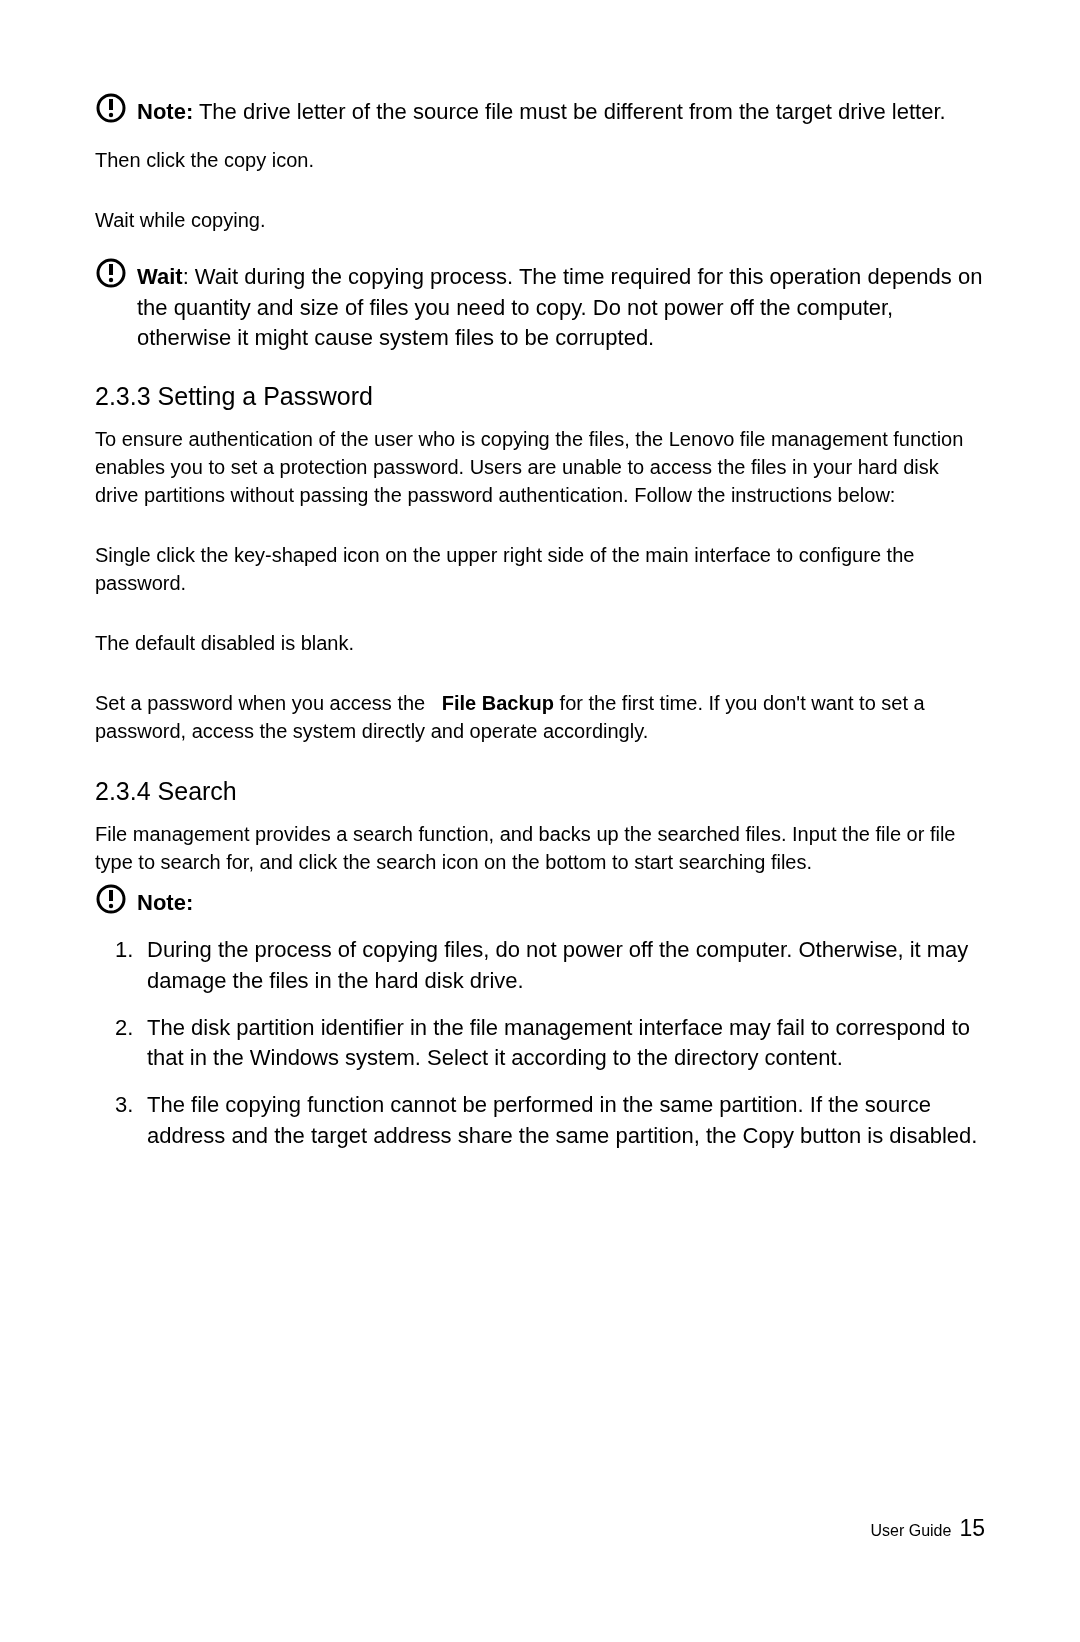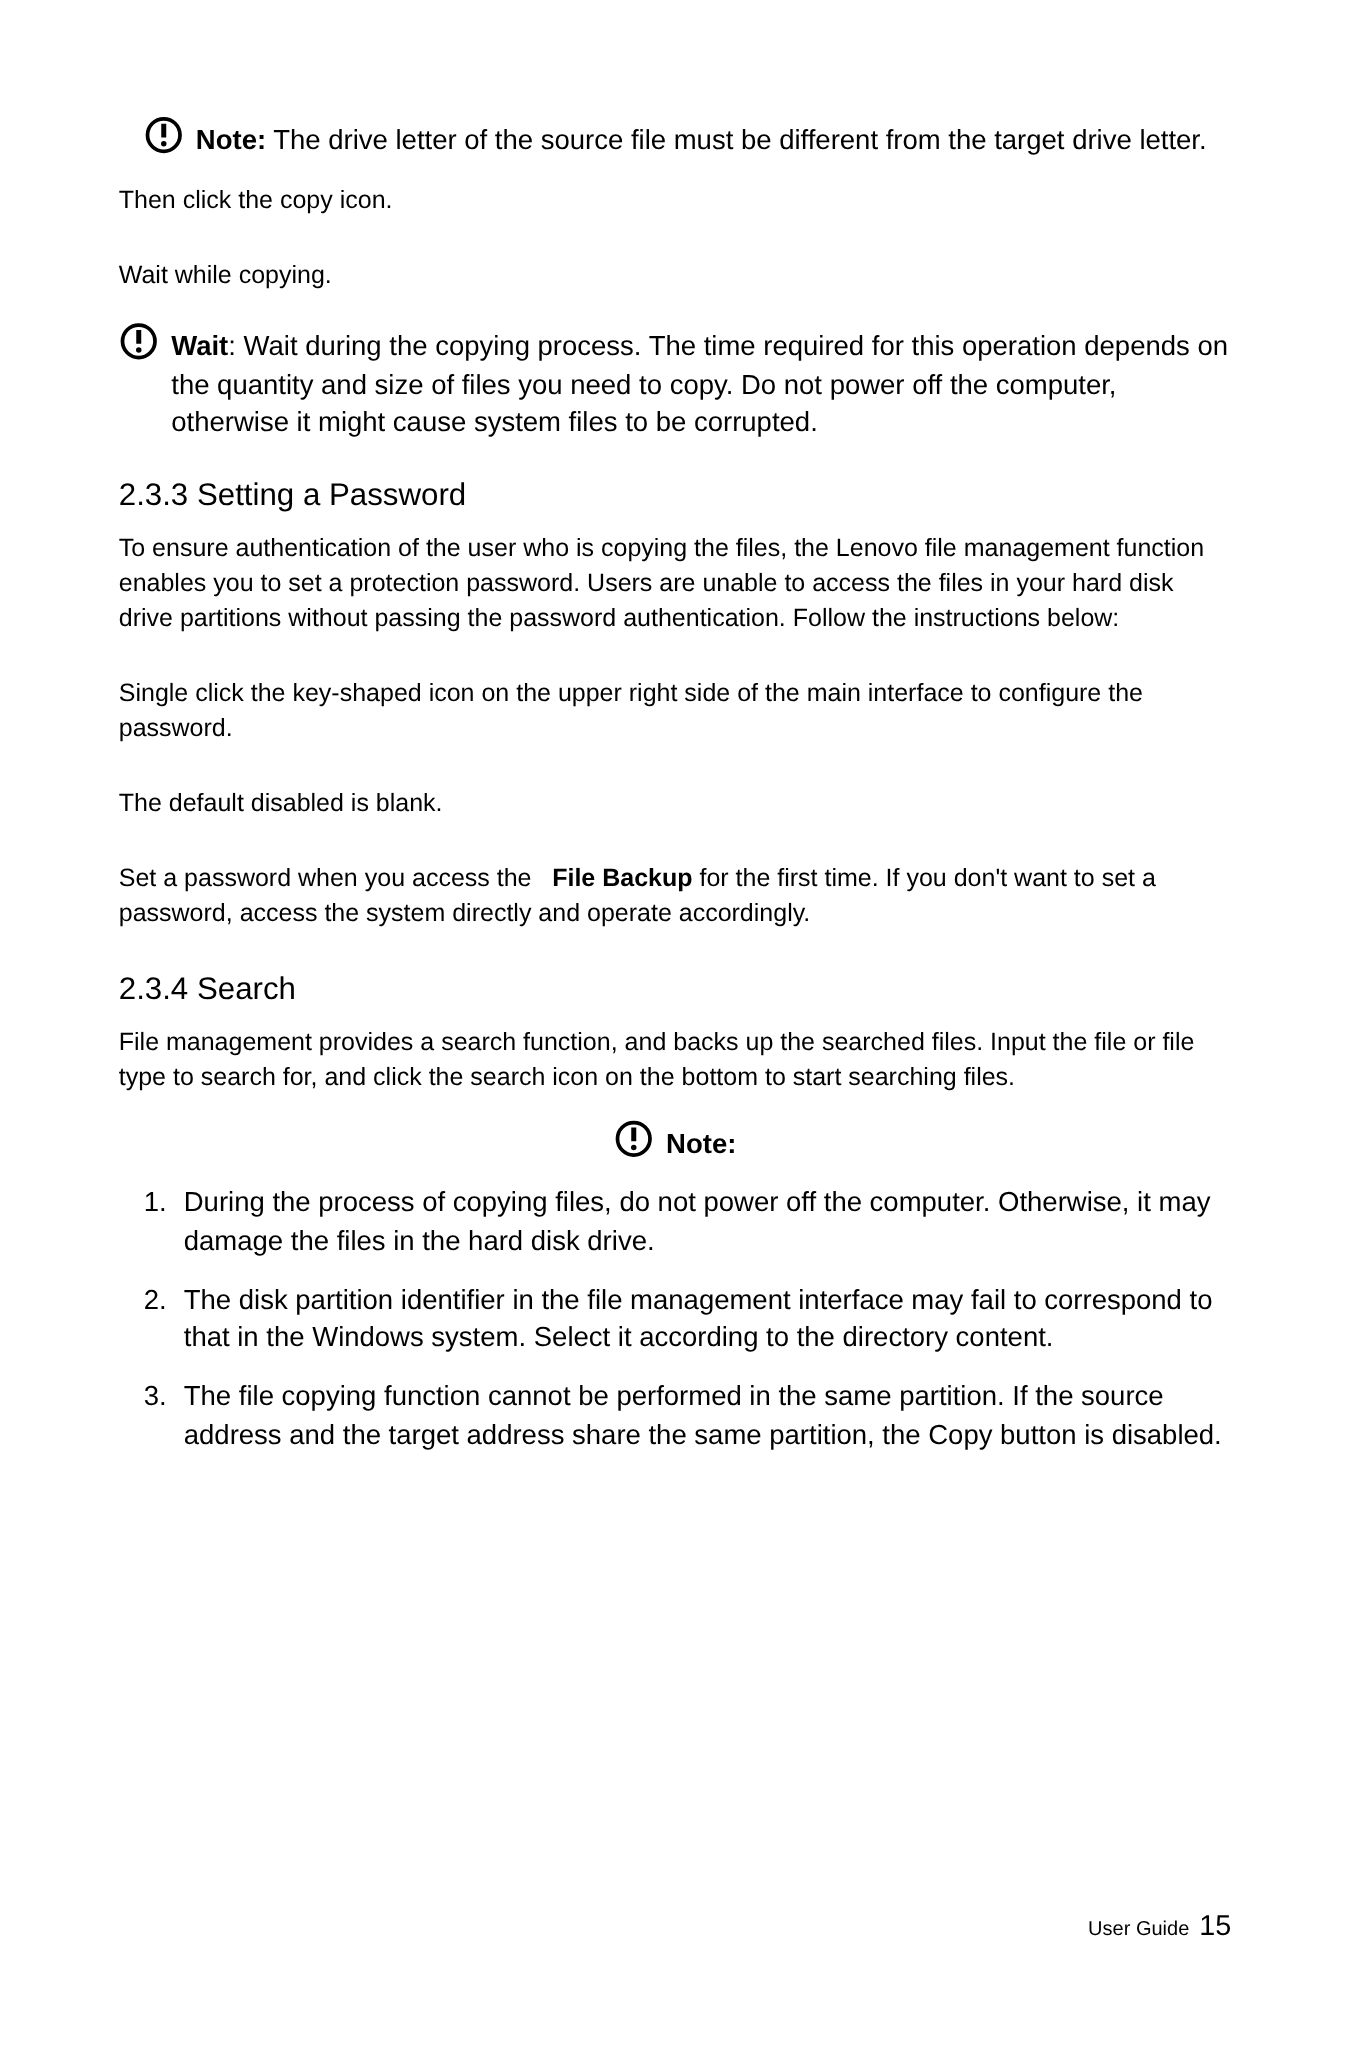--- a/index.html
+++ b/index.html
@@ -13,21 +13,20 @@
       color: #000;
       width: 1080px;
       height: 1642px;
       position: relative;
       padding: 95px 95px 0 95px;
     }
     .note-block {
       display: flex;
       align-items: flex-start;
       margin-bottom: 18px;
-      justify-content: center;
     }
     .note-icon {
       flex-shrink: 0;
       width: 32px;
       height: 32px;
       margin-right: 10px;
       margin-top: -3px;
     }
     .note-icon svg {
       width: 32px;
@@ -70,21 +69,21 @@
       padding-left: 32px;
     }
     ol li::before {
       content: counter(item) ".";
       position: absolute;
       left: 0;
       top: 0;
     }
     .footer {
       position: absolute;
-      bottom: 88px;
+      bottom: 100px;
       right: 95px;
       font-size: 16px;
     }
     .page-num {
       font-size: 23px;
       margin-left: 8px;
     }
   </style>
 </head>
 <body>
@@ -126,21 +125,21 @@
 <p class="para">Single click the key-shaped icon on the upper right side of the main interface to configure the password.</p>
 
 <p class="para">The default disabled is blank.</p>
 
 <p class="para">
   <span>Set a password when you access the </span><span class="bold-inline">File Backup</span><span> for the first time. If you don't want to set a password, access the system directly and operate accordingly.</span>
 </p>
 
 <h2>2.3.4 Search</h2>
 
-<p class="para" style="margin-bottom:22px;">File management provides a search function, and backs up the searched files. Input the file or file type to search for, and click the search icon on the bottom to start searching files.</p>
+<p class="para" style="margin-bottom:10px;">File management provides a search function, and backs up the searched files. Input the file or file type to search for, and click the search icon on the bottom to start searching files.</p>
 
 <div class="note-block" style="margin-bottom:16px;">
   <div class="note-icon">
     <svg viewBox="0 0 32 32">
         <circle cx="16" cy="16" r="13" fill="none" stroke="#000" stroke-width="3"></circle>
         <rect x="14" y="7" width="4" height="11" fill="#000"></rect>
         <circle cx="16" cy="23" r="2.2" fill="#000"></circle>
       </svg>
   </div>
   <div class="note-text">

